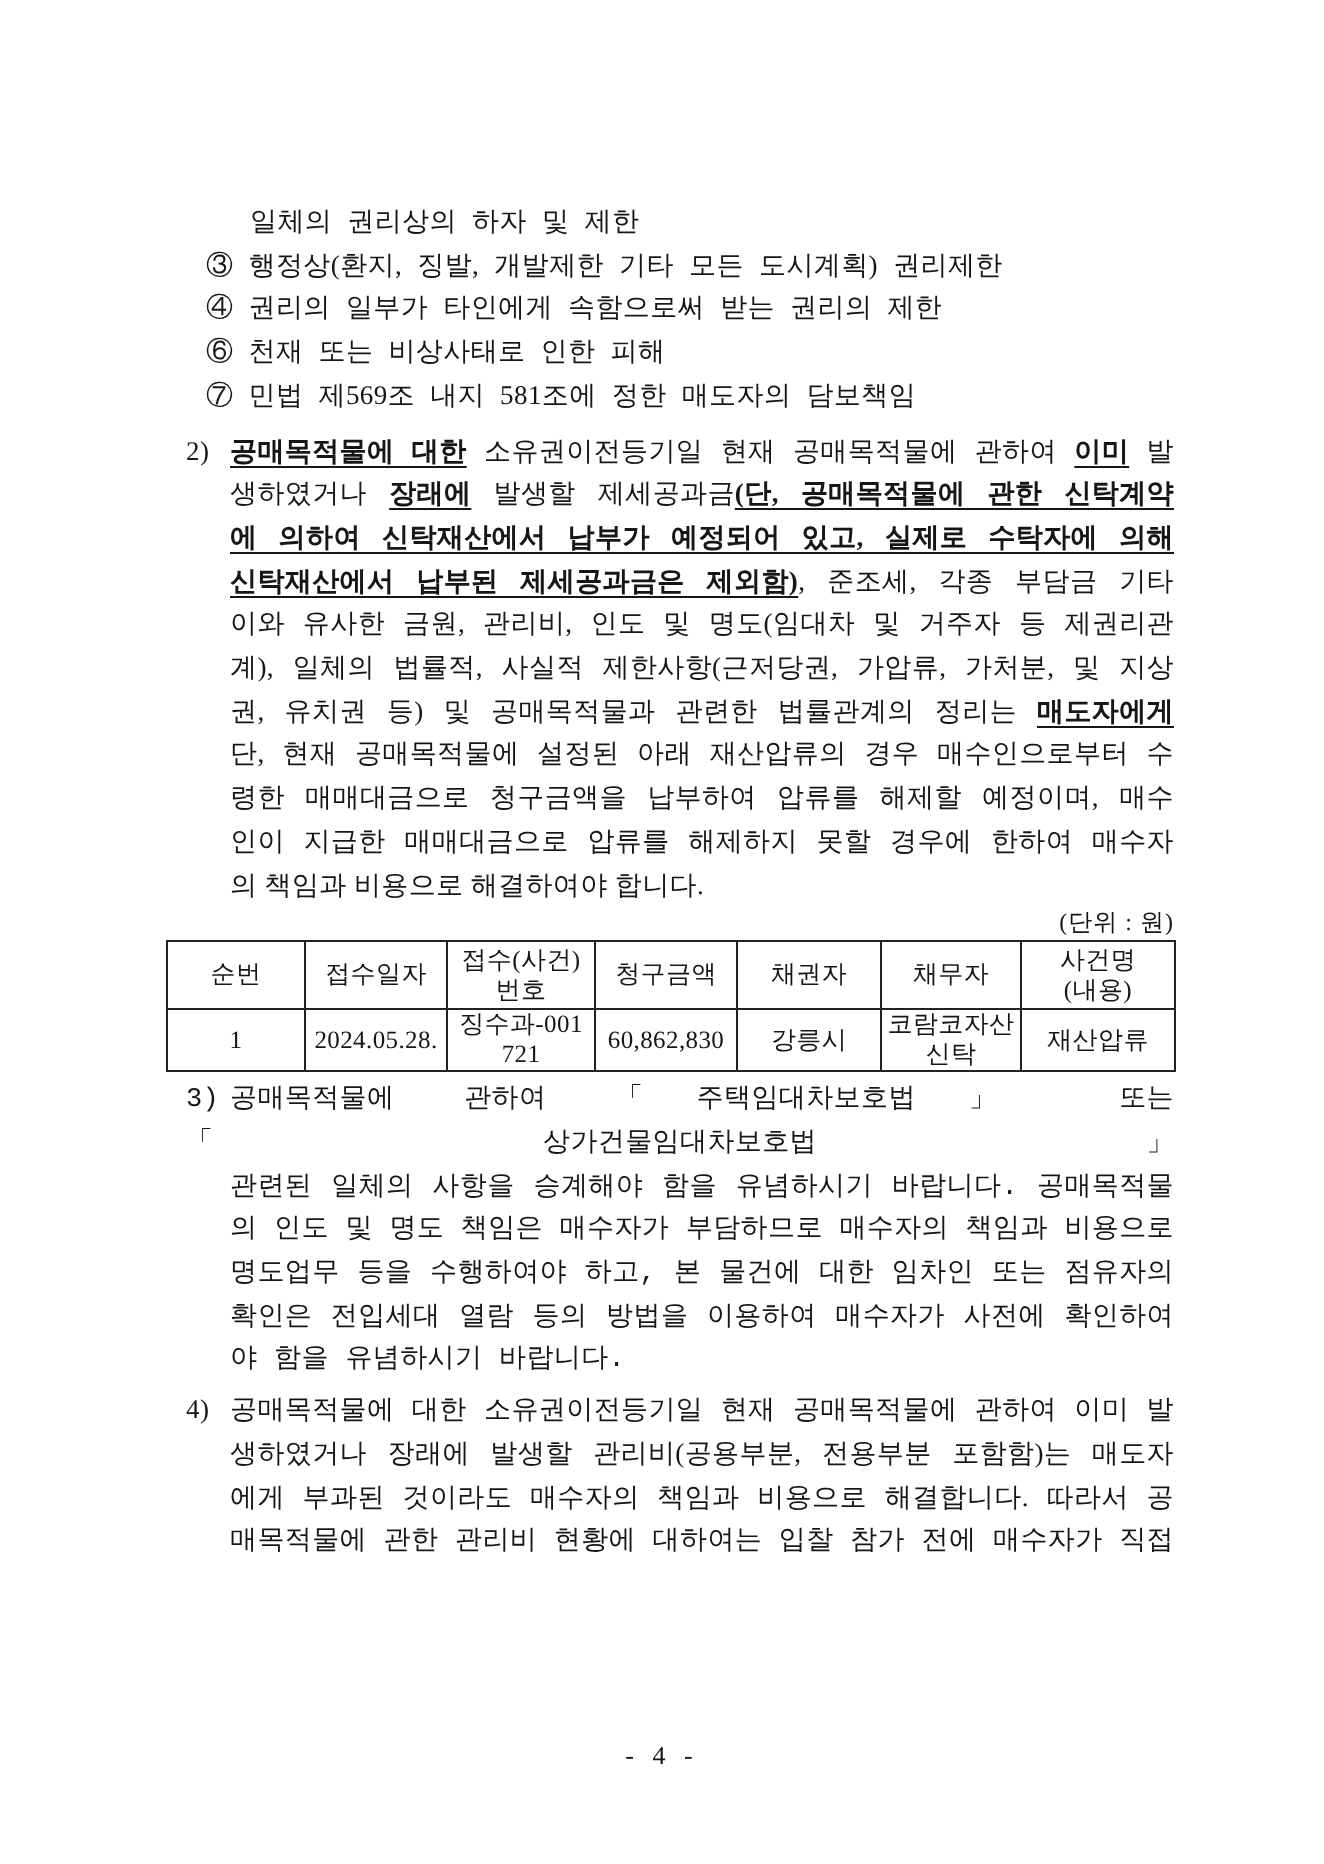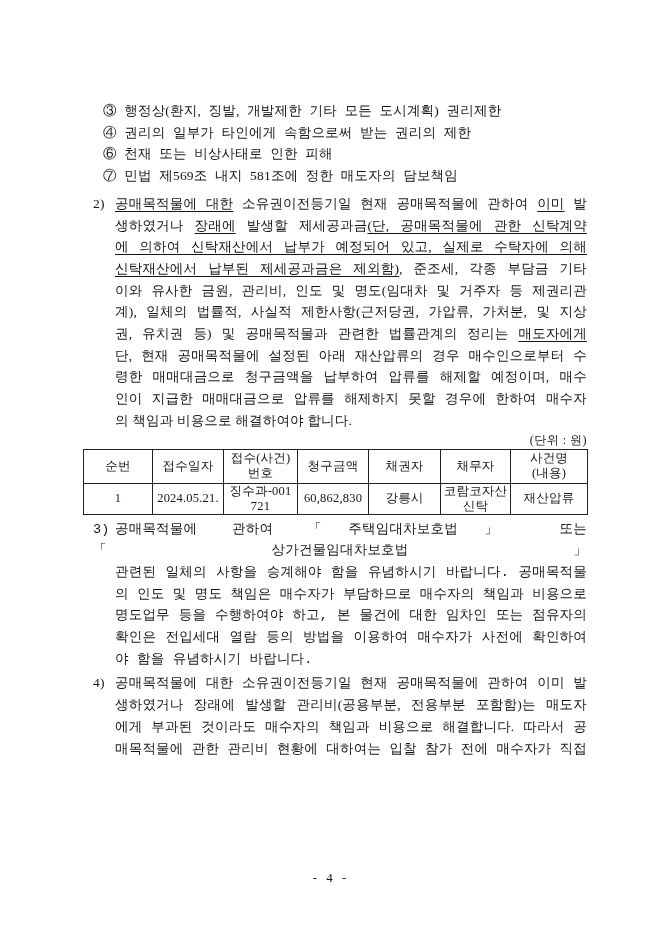--- a/index.html
+++ b/index.html
@@ -24,21 +24,21 @@
   }
   .intro .hang{margin-left:32px;word-spacing:4px;}
   .intro .item{margin-left:10px;word-spacing:4px;}
   .sec .line{margin-left:22px;}
   .sec .line.first{margin-left:0;}
   .sec[data-section="0"]{margin-top:6px;}
   .sec[data-section="1"]{margin-top:4px;font-family:Liberation Mono, monospace;}
   .sec[data-section="2"]{margin-top:2px;}
   .j{text-align:justify;text-align-last:justify;}
   .num{display:inline-block;width:22px;}
-  .u{text-decoration:underline;text-underline-offset:3px;text-decoration-thickness:1px;}
+  .u{text-decoration:underline;text-underline-offset:3px;text-decoration-thickness:1px;font-weight:bold;}
   .unit{
     font-size:12px;line-height:14px;
     text-align:right;margin-top:1px;
     letter-spacing:0.5px;
   }
   table.seizure{
     border-collapse:collapse;table-layout:fixed;
     width:504px;margin-left:-10px;margin-top:2px;
   }
   table.seizure th,table.seizure td{
@@ -58,20 +58,21 @@
     font-size:13px;letter-spacing:3px;
   }
 </style>
 </head>
 <body>
 
 <div class="page">
   <div class="content">
 
     <div class="intro">
+      <div class="line hang">일체의 권리상의 하자 및 제한</div>
       <div class="line item">③ 행정상(환지, 징발, 개발제한 기타 모든 도시계획) 권리제한</div>
       <div class="line item">④ 권리의 일부가 타인에게 속함으로써 받는 권리의 제한</div>
       <div class="line item">⑥ 천재 또는 비상사태로 인한 피해</div>
       <div class="line item">⑦ 민법 제569조 내지 581조에 정한 매도자의 담보책임</div>
     </div>
 
     <div class="sec" data-section="0">
         <div class="line j first"><span class="num">2)</span><span class="u">공매목적물에 대한</span><span> 소유권이전등기일 현재 공매목적물에 관하여 </span><span class="u">이미</span><span> 발</span></div>
         <div class="line j"><span>생하였거나 </span><span class="u">장래에</span><span> 발생할 제세공과금</span><span class="u">(단, 공매목적물에 관한 신탁계약</span></div>
         <div class="line j"><span class="u">에 의하여 신탁재산에서 납부가 예정되어 있고, 실제로 수탁자에 의해</span></div>
@@ -106,21 +107,21 @@
           <th>청구금액</th>
           <th>채권자</th>
           <th>채무자</th>
           <th>사건명
 (내용)</th>
         </tr>
       </thead>
       <tbody>
         <tr>
           <td>1</td>
-          <td>2024.05.21.</td>
+          <td>2024.05.28.</td>
           <td>징수과-001
 721</td>
           <td>60,862,830</td>
           <td>강릉시</td>
           <td>코람코자산
 신탁</td>
           <td>재산압류</td>
         </tr>
       </tbody>
     </table>

